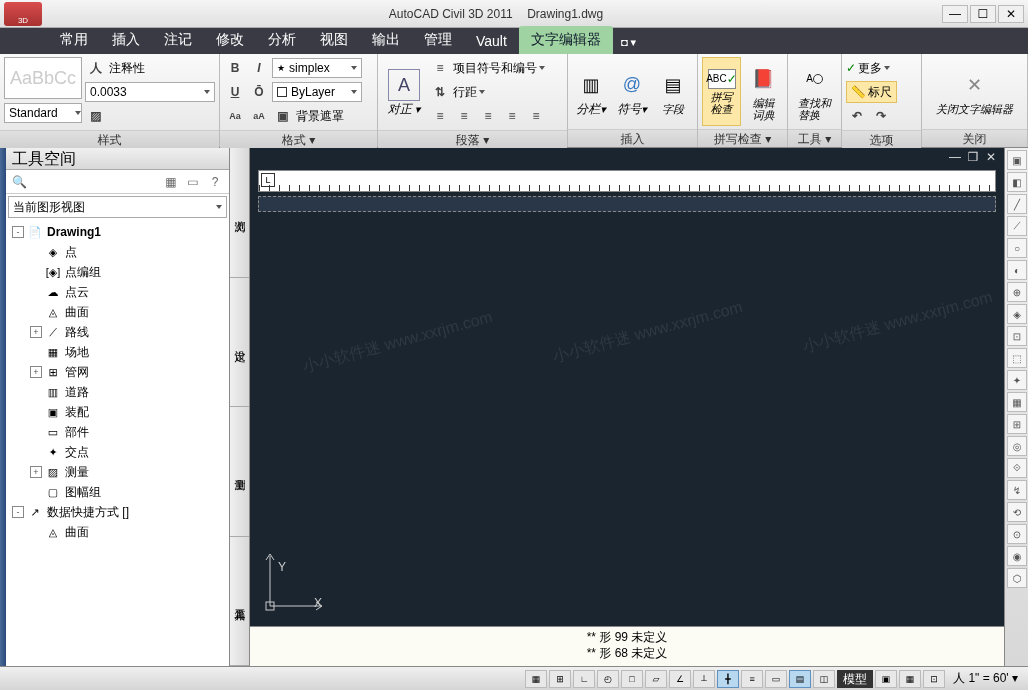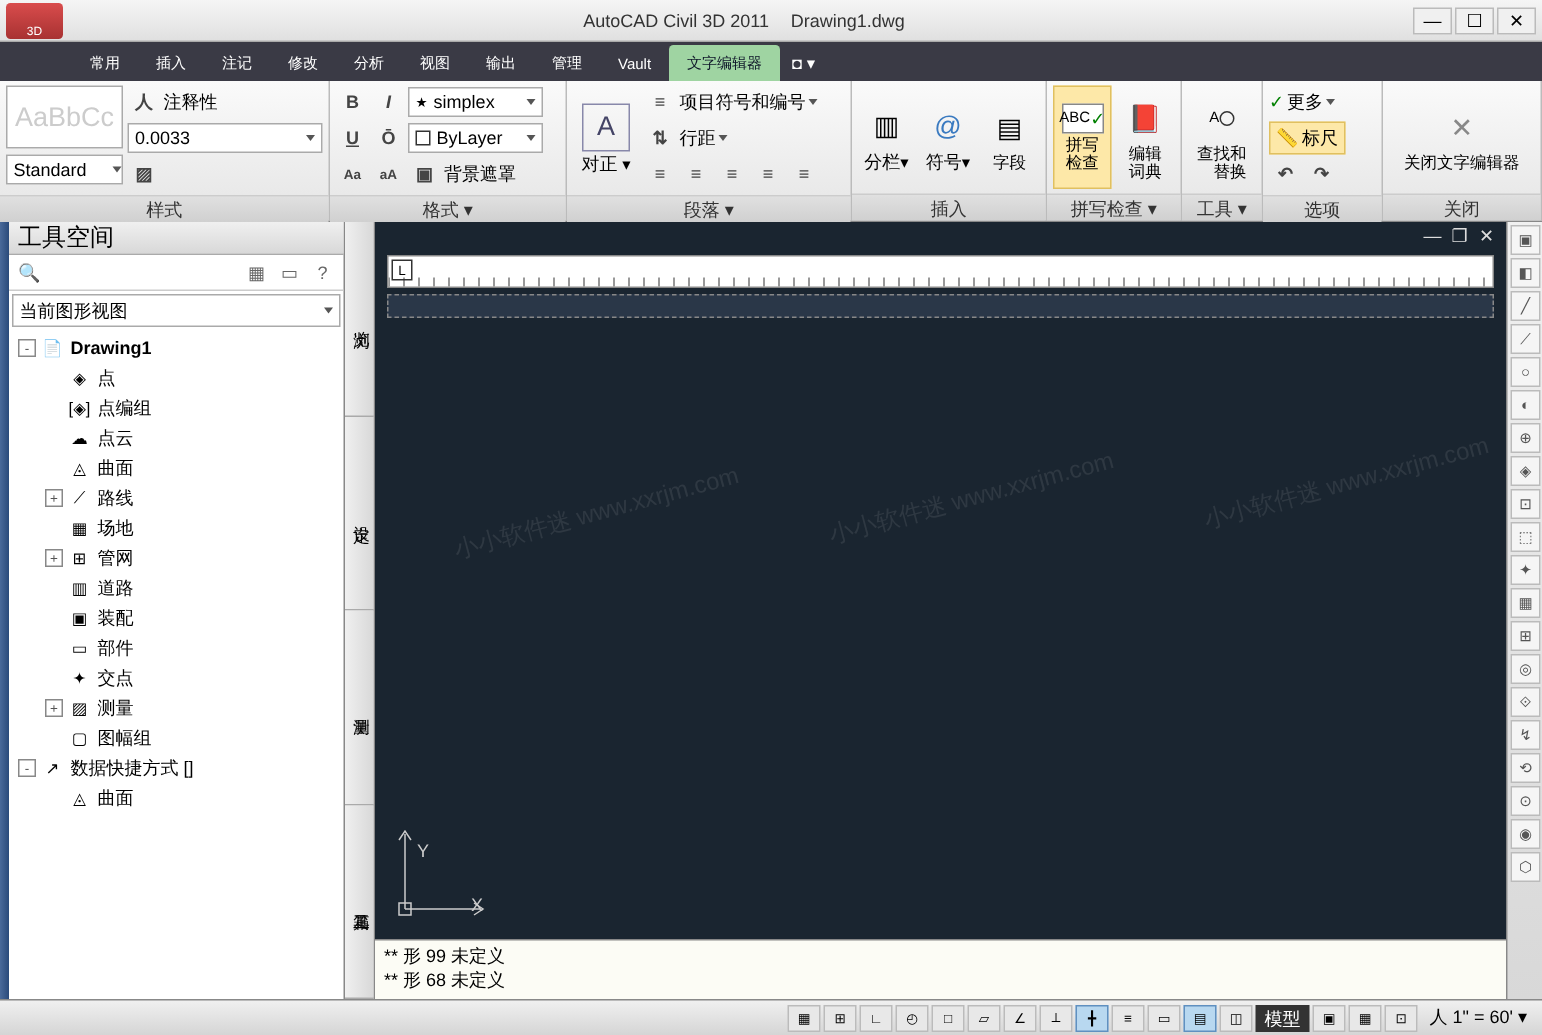--- a/index.html
+++ b/index.html
@@ -7,21 +7,21 @@
 
 
 .titlebar { height: 28px; background: linear-gradient(#f5f5f5, #e0e0e0); display: flex; align-items: center; padding: 0 4px; border-bottom: 1px solid #aaa; }
 .app-icon { width: 38px; height: 24px; background: linear-gradient(#d94c4c, #a83232); border-radius: 3px; display: flex; align-items: flex-end; justify-content: center; color: #fff; font-size: 8px; padding-bottom: 1px; margin-right: 8px; }
 .title-text { flex: 1; text-align: center; font-size: 13px; color: #333; }
 .win-controls { display: flex; gap: 2px; }
 .win-btn { width: 26px; height: 18px; border: 1px solid #bbb; background: #f0f0f0; display: flex; align-items: center; justify-content: center; cursor: pointer; }
 
 
 .menutabs { height: 26px; background: #3a3a45; display: flex; align-items: flex-end; padding-left: 48px; }
-.menutab { padding: 5px 12px; color: #fff; font-size: 10px; cursor: pointer; border-top-left-radius: 3px; border-top-right-radius: 3px; }
+.menutab { padding: 5px 12px; color: #fff; font-size: 14px; cursor: pointer; border-top-left-radius: 3px; border-top-right-radius: 3px; }
 .menutab.active { background: #9fd4a2; color: #0f172a; }
 .menutab-extra { color: #fff; padding: 5px 8px; font-size: 11px; }
 
 
 .ribbon { height: 94px; background: linear-gradient(#fafafa, #e5e5e5); display: flex; border-bottom: 1px solid #888; }
 .rpanel { border-right: 1px solid #bbb; display: flex; flex-direction: column; }
 .rpanel-body { flex: 1; display: flex; padding: 3px 4px; gap: 3px; }
 .rpanel-title { height: 18px; background: linear-gradient(#e0e0e0, #d0d0d0); text-align: center; font-size: 12px; color: #333; line-height: 18px; border-top: 1px solid #ccc; }
 
 .style-preview { width: 78px; height: 42px; border: 1px solid #aaa; background: #fff; display: flex; align-items: center; justify-content: center; color: #ccc; font-size: 18px; margin-bottom: 2px; }
@@ -29,21 +29,21 @@
 
 .rcol { display: flex; flex-direction: column; gap: 2px; }
 .rrow { display: flex; align-items: center; gap: 2px; height: 22px; }
 .ribbtn { min-width: 22px; height: 20px; border: 1px solid transparent; background: transparent; display: flex; align-items: center; justify-content: center; cursor: pointer; font-weight: bold; color: #444; padding: 0 3px; }
 .rcombo { height: 20px; border: 1px solid #aaa; background: #fff; padding: 0 4px; display: flex; align-items: center; font-size: 11px; gap: 4px; }
 .dropdown-arrow { border-left: 3px solid transparent; border-right: 3px solid transparent; border-top: 4px solid #555; }
 
 .bigbtn { width: 44px; display: flex; flex-direction: column; align-items: center; justify-content: center; gap: 2px; padding: 2px; cursor: pointer; border: 1px solid transparent; }
 .bigbtn.highlighted { background: #fde8a8; border: 1px solid #e0c060; }
 .bigbtn-icon { width: 32px; height: 32px; display: flex; align-items: center; justify-content: center; font-size: 18px; }
-.bigbtn-label { font-size: 11px; text-align: right; line-height: 12px; }
+.bigbtn-label { font-size: 11px; text-align: left; line-height: 12px; font-style: italic; }
 
 
 .main { display: flex; height: 518px; }
 .leftside { width: 6px; background: linear-gradient(90deg, #4a6a9a, #2a4a7a); }
 .toolspace { width: 224px; background: #fff; border-right: 1px solid #888; display: flex; flex-direction: column; }
 .ts-header { height: 22px; background: linear-gradient(#f0f0f0, #d8d8d8); padding-left: 6px; line-height: 22px; font-size: 16px; border-bottom: 1px solid #aaa; }
 .ts-toolbar { height: 24px; display: flex; align-items: center; gap: 2px; padding: 0 4px; border-bottom: 1px solid #ccc; }
 .ts-tbtn { width: 20px; height: 18px; display: flex; align-items: center; justify-content: center; cursor: pointer; color: #666; }
 .ts-combo { height: 22px; border: 1px solid #aaa; margin: 2px; padding: 0 4px; display: flex; align-items: center; justify-content: space-between; font-size: 12px; }
 .ts-tree { flex: 1; overflow: auto; padding: 2px 0; }
@@ -63,21 +63,21 @@
 .ruler { height: 22px; background: #fff; margin: 4px 8px; position: relative; border: 1px solid #888; background-image: repeating-linear-gradient(90deg, #333 0, #333 1px, transparent 1px, transparent 10px); background-position: 20px 14px; background-size: 10px 6px; background-repeat: repeat-x; }
 .ruler-L { position: absolute; left: 2px; top: 2px; width: 14px; height: 14px; border: 1px solid #333; font-size: 9px; text-align: center; line-height: 12px; }
 .text-edit-area { margin: 0 8px; height: 16px; border: 1px dashed #888; background: rgba(80,100,130,0.3); }
 .drawing { flex: 1; position: relative; }
 .ucs { position: absolute; left: 10px; bottom: 10px; color: #ccc; font-size: 11px; }
 .ucs-y { position: absolute; left: 18px; bottom: 42px; }
 .ucs-x { position: absolute; left: 54px; bottom: 6px; }
 .ucs svg { position: absolute; left: 0; bottom: 0; }
 .watermark { position: absolute; color: rgba(200,200,200,0.12); font-size: 16px; transform: rotate(-15deg); pointer-events: none; }
 
-.cmdline { height: 40px; background: #fcfcf5; border-top: 1px solid #888; padding: 2px 6px; font-family: monospace; font-size: 12px; overflow: hidden; }
+.cmdline { height: 40px; background: #fcfcf5; border-top: 1px solid #888; padding: 2px 6px; font-family: monospace; font-size: 12px; overflow: hidden; text-align: center; }
 .cmd-row { line-height: 16px; }
 
 .rightbar { width: 24px; background: linear-gradient(#f0f0f0, #d8d8d8); border-left: 1px solid #888; display: flex; flex-direction: column; gap: 2px; padding: 2px; }
 .rbtn { width: 20px; height: 20px; border: 1px solid #bbb; background: #f5f5f5; cursor: pointer; display: flex; align-items: center; justify-content: center; font-size: 10px; color: #555; }
 
 
 .statusbar { height: 24px; background: linear-gradient(#f0f0f0, #d5d5d5); border-top: 1px solid #888; display: flex; align-items: center; padding: 0 4px; gap: 2px; font-size: 11px; }
 .status-coords { background: #fff; border: 1px solid #aaa; padding: 2px 8px; font-family: monospace; }
 .status-sep { flex: 1; }
 .sbtn { width: 22px; height: 18px; border: 1px solid #bbb; background: #e8e8e8; cursor: pointer; display: flex; align-items: center; justify-content: center; font-size: 9px; }

